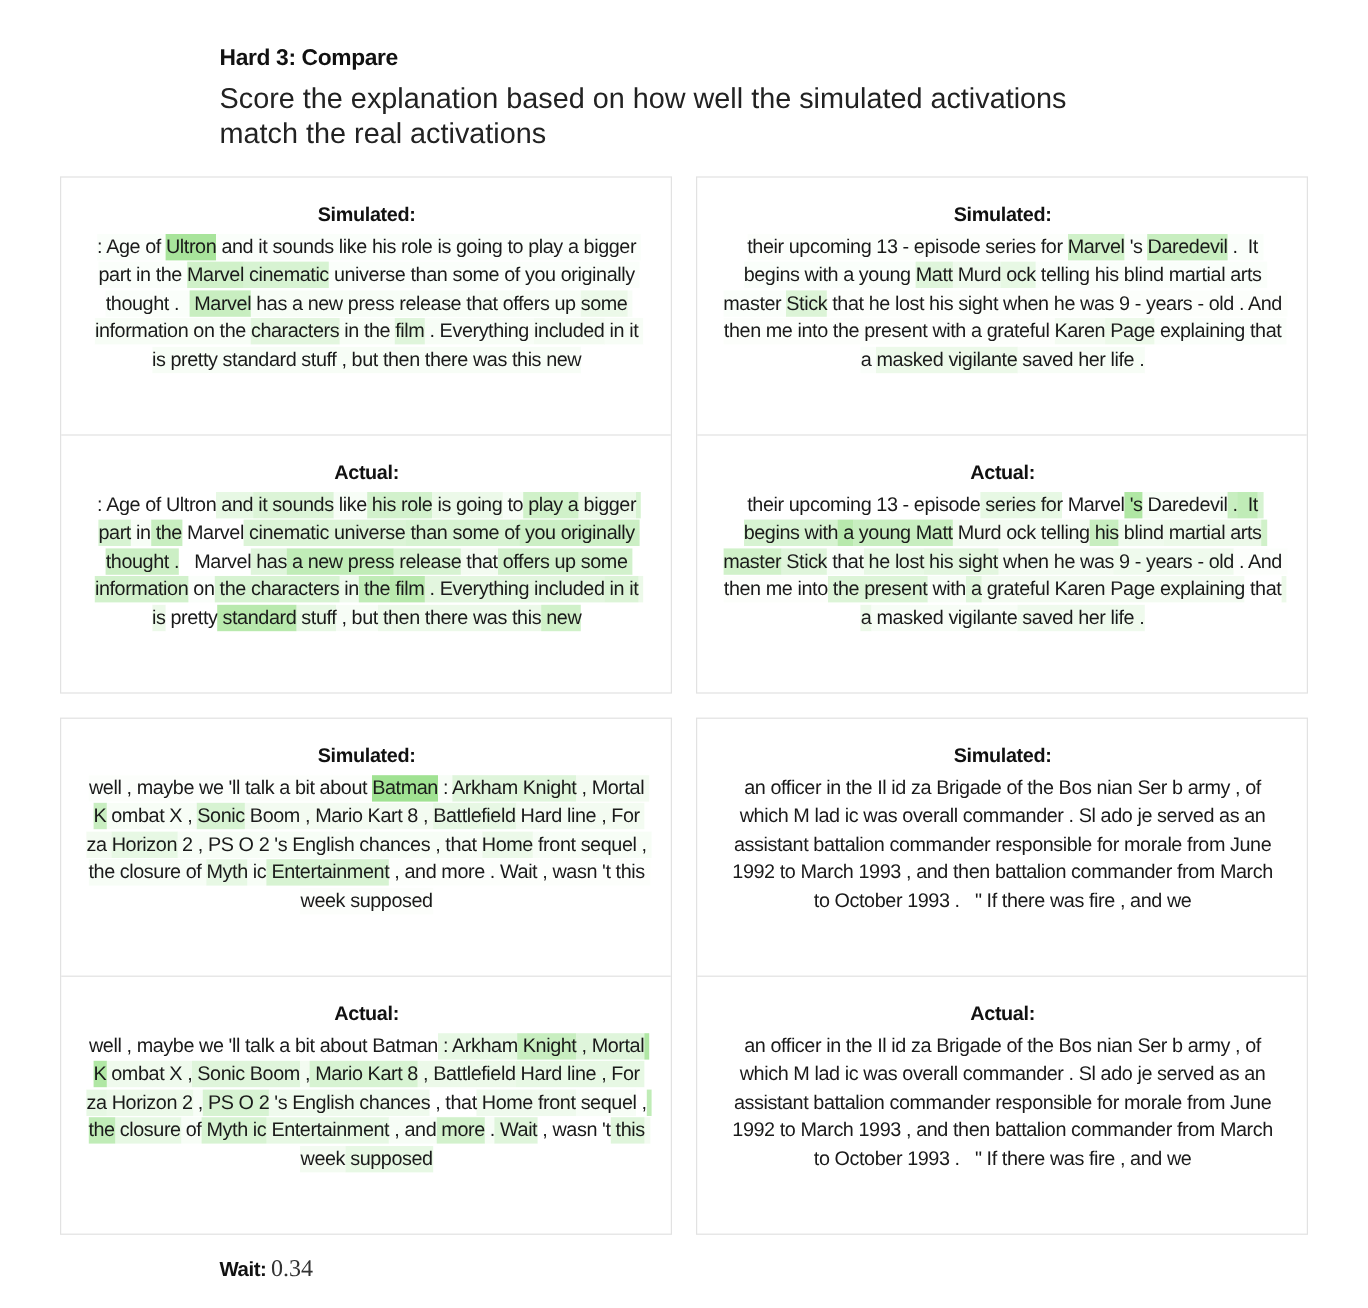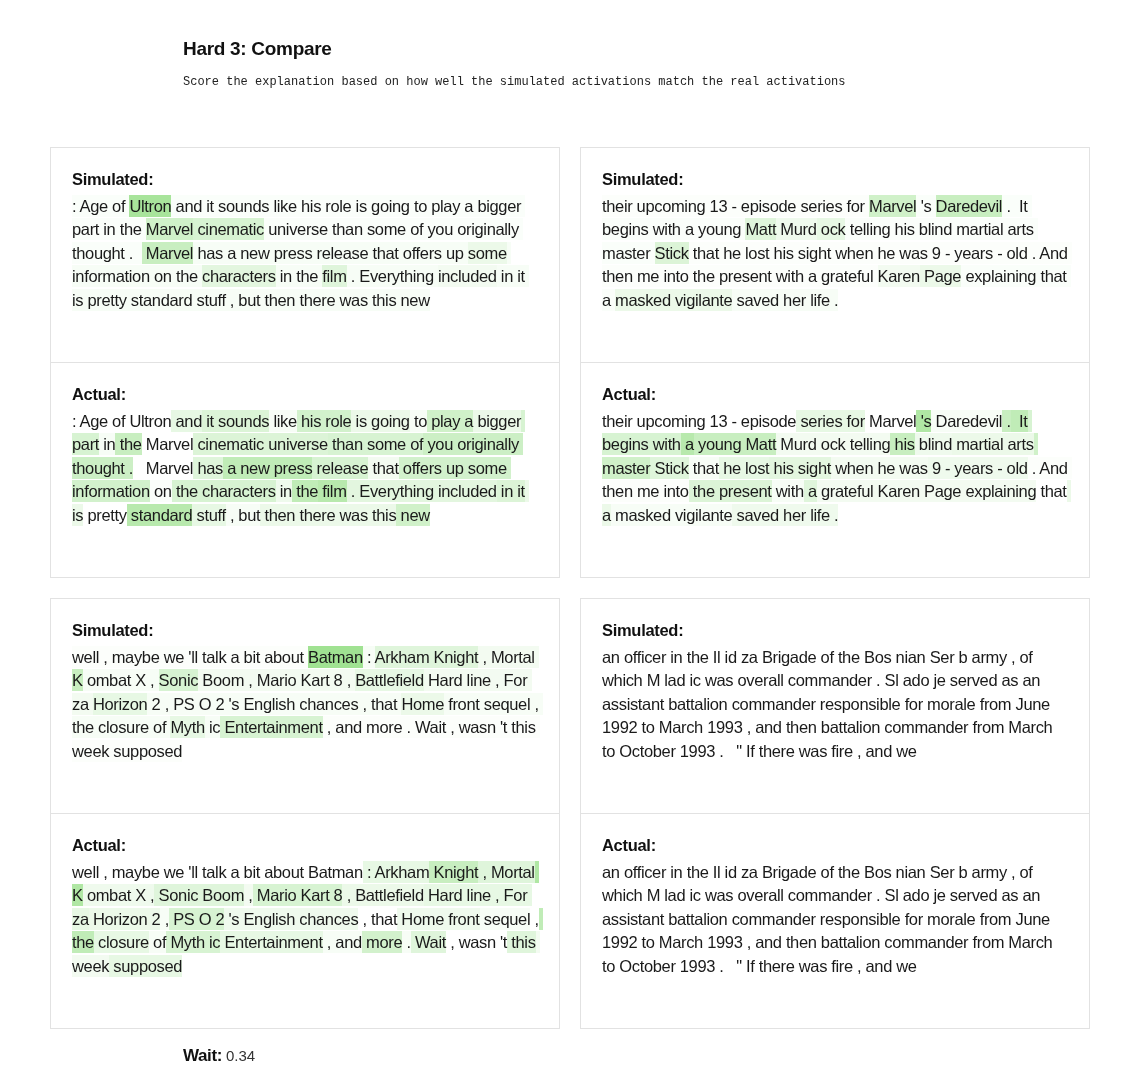--- a/index.html
+++ b/index.html
@@ -1,29 +1,29 @@
 <!DOCTYPE html>
 <html><head>
 <meta charset="utf-8">
 <style>
   html, body { margin: 0; padding: 0; background: #ffffff; }
   body { width: 1140px; height: 1090px; position: relative; overflow: hidden; color: #111; }
   .step-header { position: absolute; left: 183px; top: 38px; width: 760px; }
   .step-title { font-family: "Liberation Sans", sans-serif; font-weight: 700; font-size: 19px; letter-spacing: -0.3px; margin: 0 0 8px 0; color: #111; }
-  .step-desc { font-family: Liberation Mono, monospace; font-size: 12px; line-height: 29px; color: #222; margin: 0; width: 720px; }
+  .step-desc { font-family: Liberation Sans, sans-serif; font-size: 24px; line-height: 29px; color: #222; margin: 0; width: 720px; }
   .grid { position: absolute; left: 50px; top: 147px; width: 1040px; display: grid; grid-template-columns: 510px 510px; column-gap: 20px; row-gap: 20px; }
   .card { border: 1px solid #e2e2e2; background: #fff; display: flex; flex-direction: column; }
-  .panel { padding: 22px 20px 20px 21px; height: 172px; }
+  .panel { padding: 22px 20px 20px 21px; height: 172px; text-align: center; }
   .panel + .panel { border-top: 1px solid #e2e2e2; }
   .panel-label { font-family: "Liberation Sans", sans-serif; font-weight: 700; font-size: 16.5px; letter-spacing: -0.3px; margin: 0 0 6px 0; color: #111; }
   .tokens { font-family: "Liberation Sans", sans-serif; font-size: 16.5px; line-height: 23.4px; letter-spacing: -0.35px; color: #1a1a1a; word-wrap: break-word; }
   .tok { white-space: pre-wrap; padding: 2px 0; }
   .score { position: absolute; left: 183px; top: 1046px; }
   .score-label { font-family: "Liberation Sans", sans-serif; font-weight: 700; font-size: 17px; letter-spacing: -0.4px; color: #111; }
-  .score-value { font-family: Liberation Sans, sans-serif; font-size: 15px; color: #333; }
+  .score-value { font-family: Liberation Serif, serif; font-size: 20px; color: #333; }
 </style>
 </head>
 <body>
 
 <div class="step-header">
   <h2 class="step-title">Hard 3: Compare</h2>
   <p class="step-desc">Score the explanation based on how well the simulated activations match the real activations</p>
 </div>
 
 <div class="grid">

